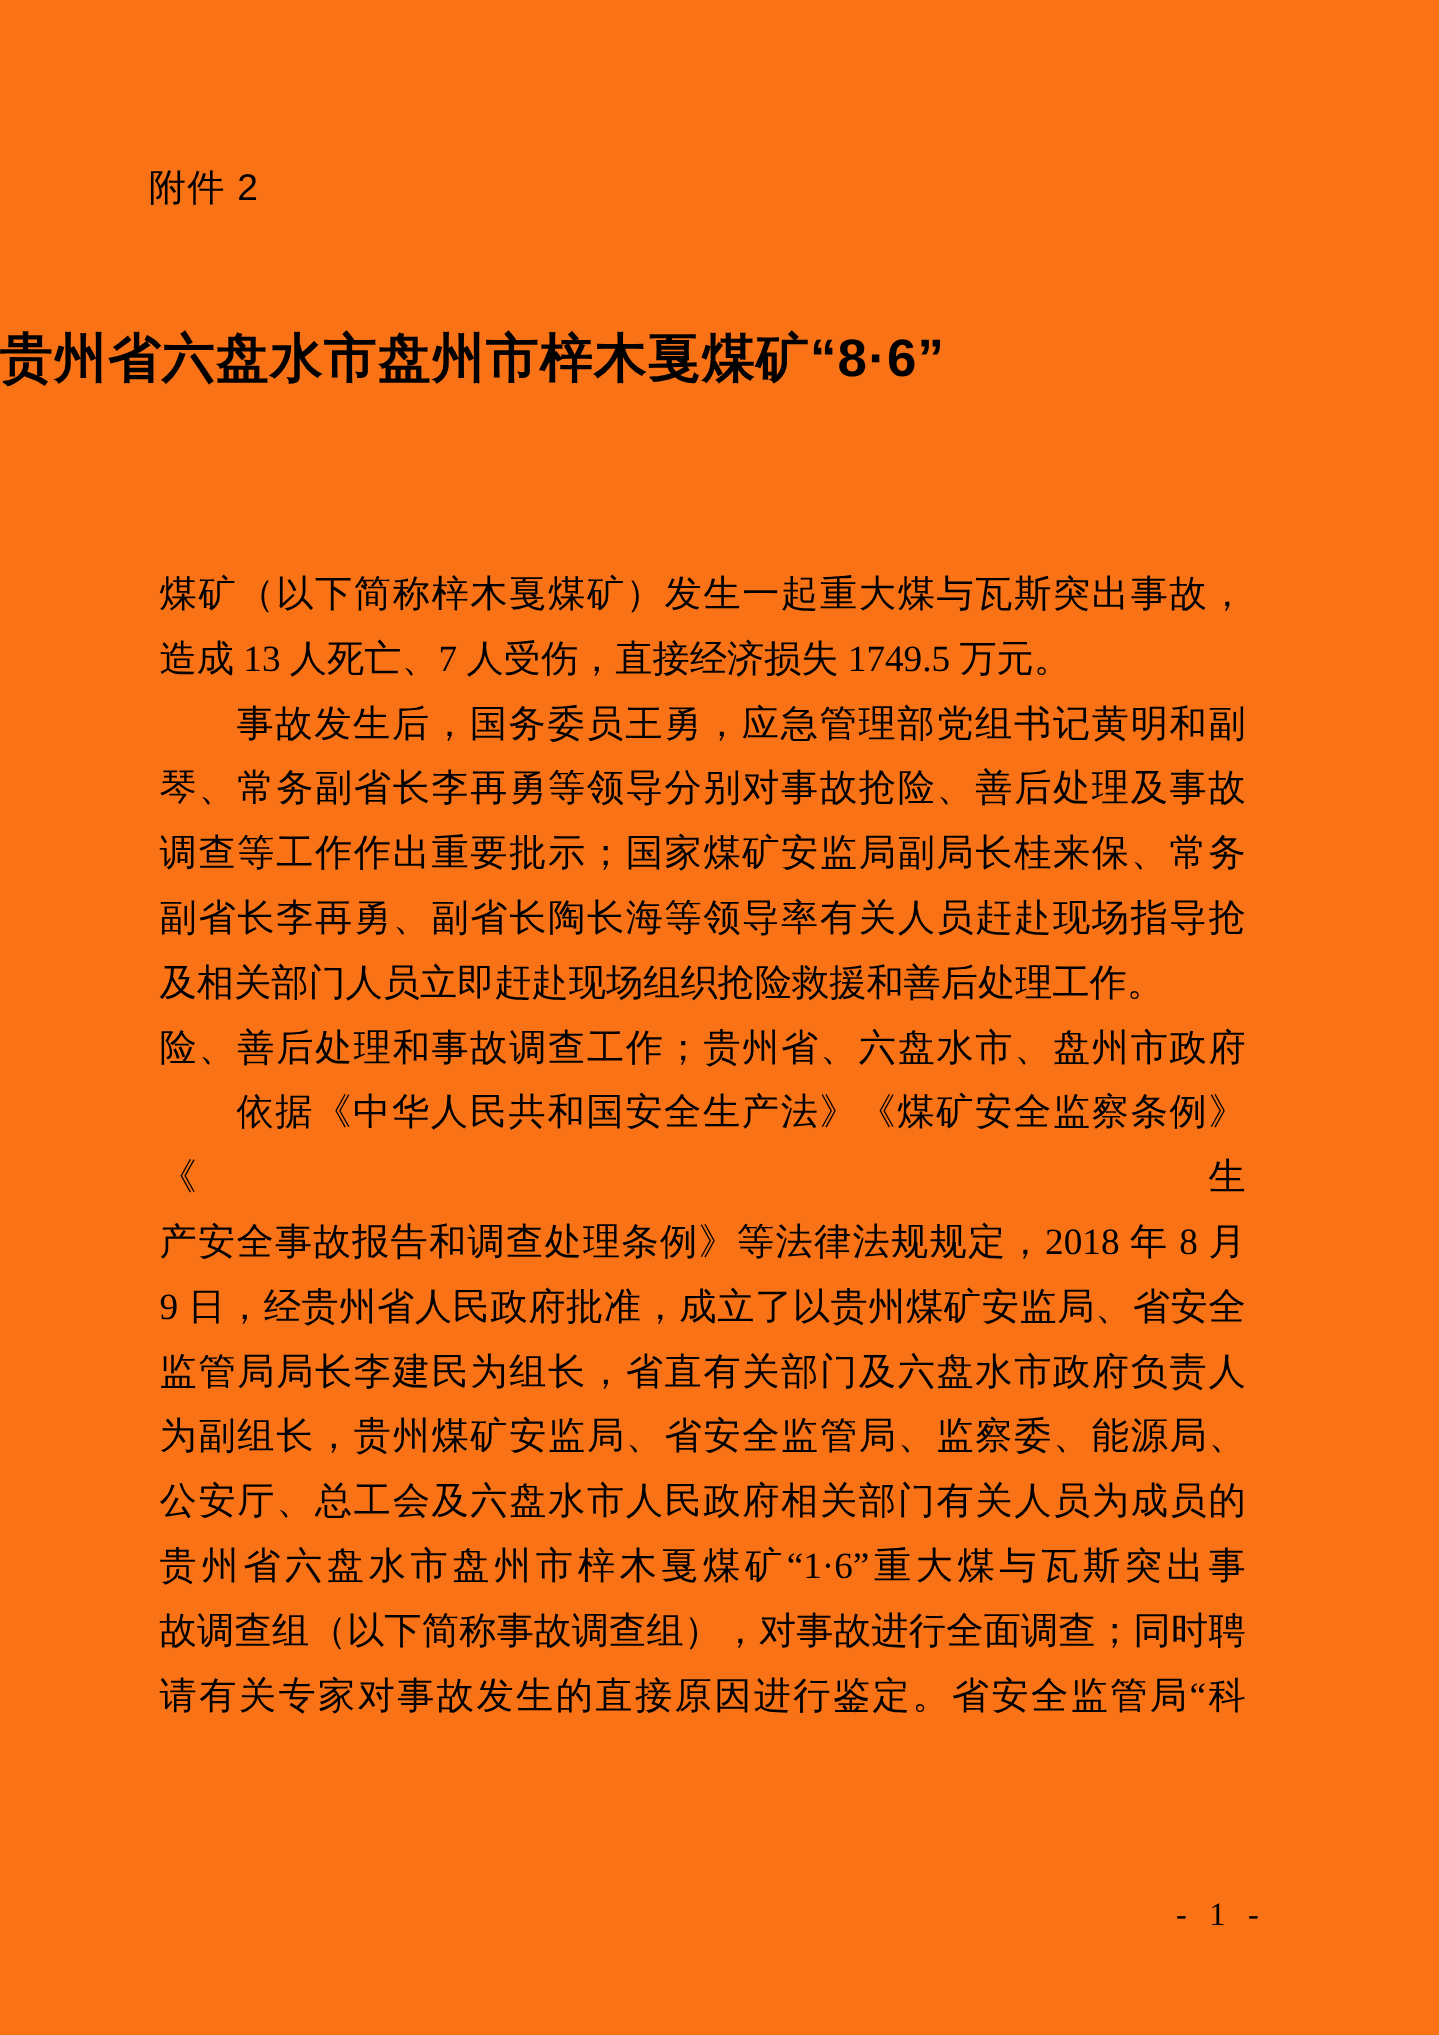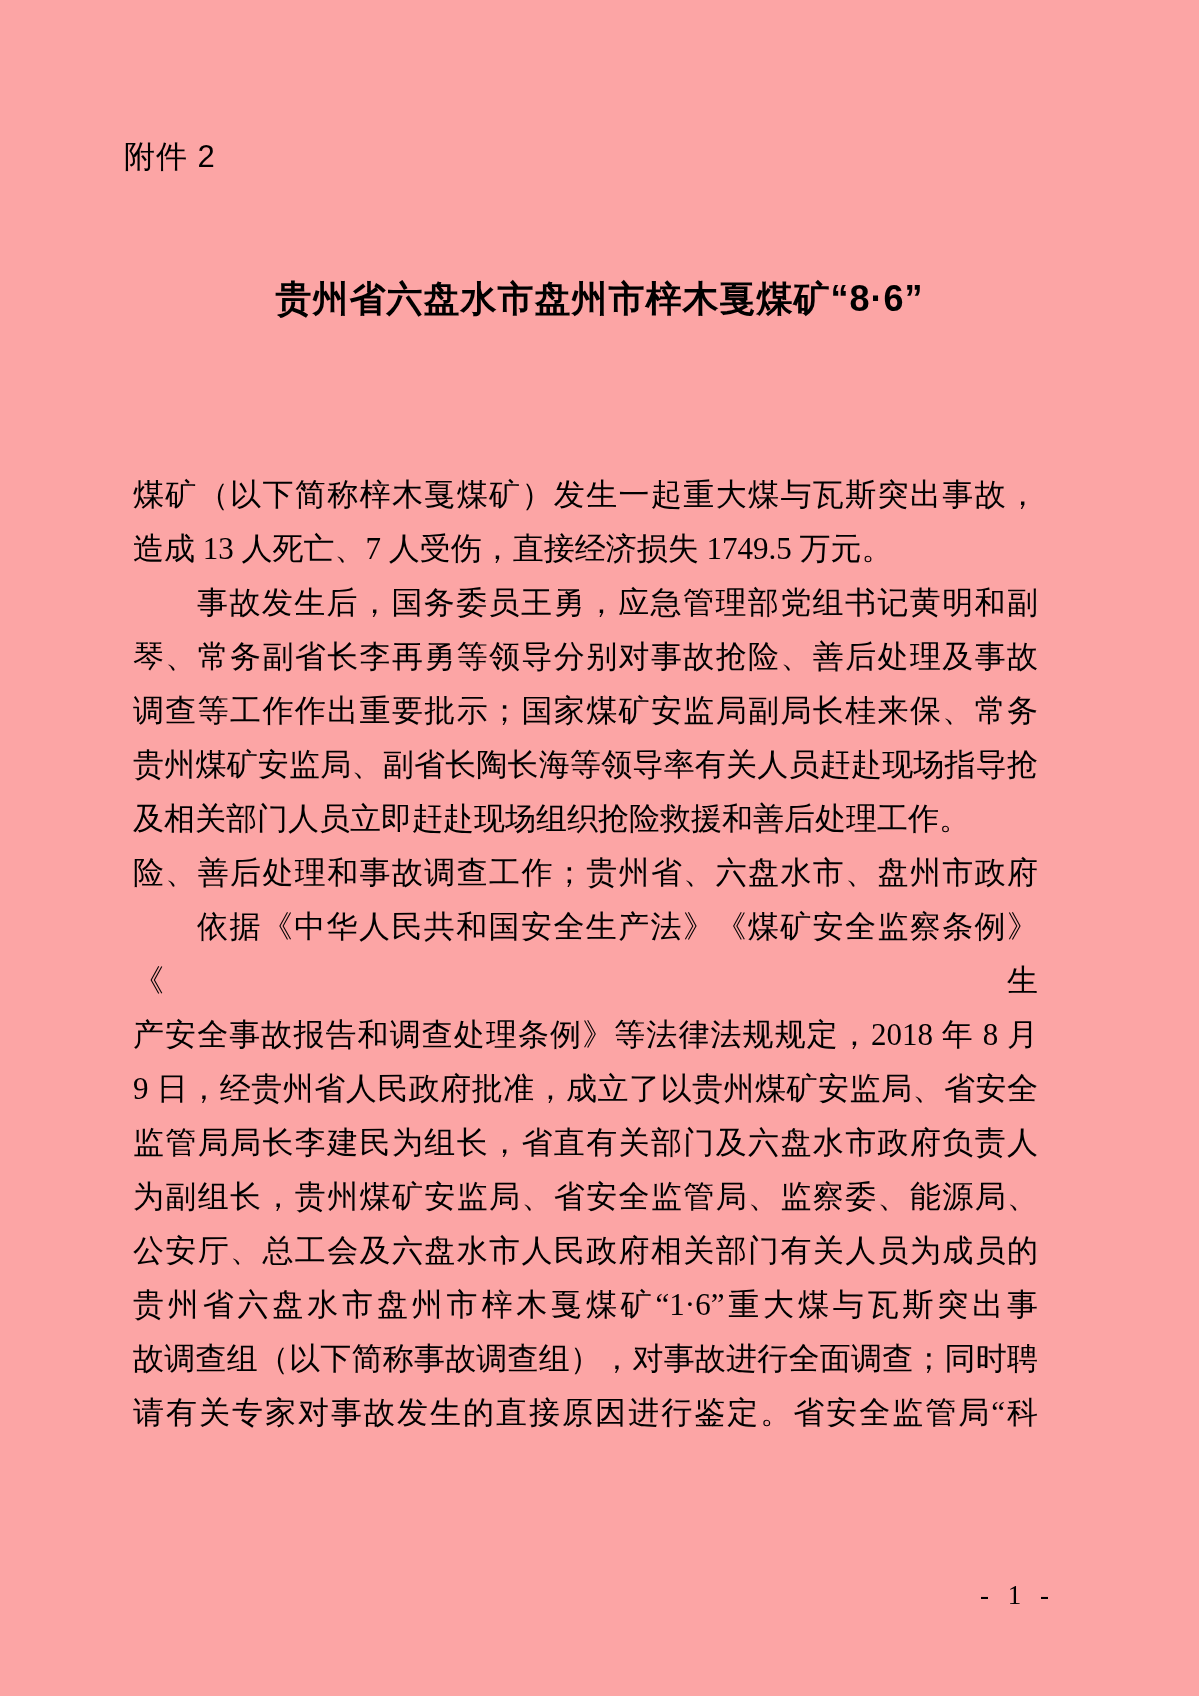--- a/index.html
+++ b/index.html
@@ -4,45 +4,44 @@
 <style>
   html, body {
     margin: 0;
     padding: 0;
     background: #ffffff;
   }
   .page {
     position: relative;
     width: 1199px;
     height: 1696px;
-    background: #fca5a5;
+    background: #f97316;
     color: #000000;
     overflow: hidden;
     font-family: "Liberation Serif", serif;
   }
   .attachment {
     position: absolute;
     left: 124px;
     top: 137px;
     font-size: 31px;
     line-height: 40px;
     font-family: "Liberation Sans", sans-serif;
     font-weight: 400;
     letter-spacing: 1px;
   }
   .doc-title {
     position: absolute;
     left: 0;
     right: 0;
     top: 270px;
     margin: 0;
-    text-align: center;
     font-family: "Liberation Sans", sans-serif;
     font-weight: 700;
-    font-size: 36px;
+    font-size: 44px;
     line-height: 58px;
     letter-spacing: 1px;
   }
   .doc-title .title-line {
     display: block;
   }
   .body-text {
     position: absolute;
     left: 133px;
     top: 468px;
@@ -84,21 +83,21 @@
   </h1>
 
   <div class="body-text">
 
     <div class="line just">煤矿（以下简称梓木戛煤矿）发生一起重大煤与瓦斯突出事故，</div>
     <div class="line">造成 13 人死亡、7 人受伤，直接经济损失 1749.5 万元。</div>
 
     <div class="line indent just">事故发生后，国务委员王勇，应急管理部党组书记黄明和副</div>
     <div class="line just">琴、常务副省长李再勇等领导分别对事故抢险、善后处理及事故</div>
     <div class="line just">调查等工作作出重要批示；国家煤矿安监局副局长桂来保、常务</div>
-    <div class="line just">贵州煤矿安监局、副省长陶长海等领导率有关人员赶赴现场指导抢</div>
+    <div class="line just">副省长李再勇、副省长陶长海等领导率有关人员赶赴现场指导抢</div>
     <div class="line">及相关部门人员立即赶赴现场组织抢险救援和善后处理工作。</div>
     <div class="line just">险、善后处理和事故调查工作；贵州省、六盘水市、盘州市政府</div>
 
     <div class="line indent just">依据《中华人民共和国安全生产法》《煤矿安全监察条例》《生</div>
     <div class="line just">产安全事故报告和调查处理条例》等法律法规规定，2018 年 8 月</div>
     <div class="line just">9 日，经贵州省人民政府批准，成立了以贵州煤矿安监局、省安全</div>
     <div class="line just">监管局局长李建民为组长，省直有关部门及六盘水市政府负责人</div>
     <div class="line just">为副组长，贵州煤矿安监局、省安全监管局、监察委、能源局、</div>
     <div class="line just">公安厅、总工会及六盘水市人民政府相关部门有关人员为成员的</div>
     <div class="line just">贵州省六盘水市盘州市梓木戛煤矿“1·6”重大煤与瓦斯突出事</div>

